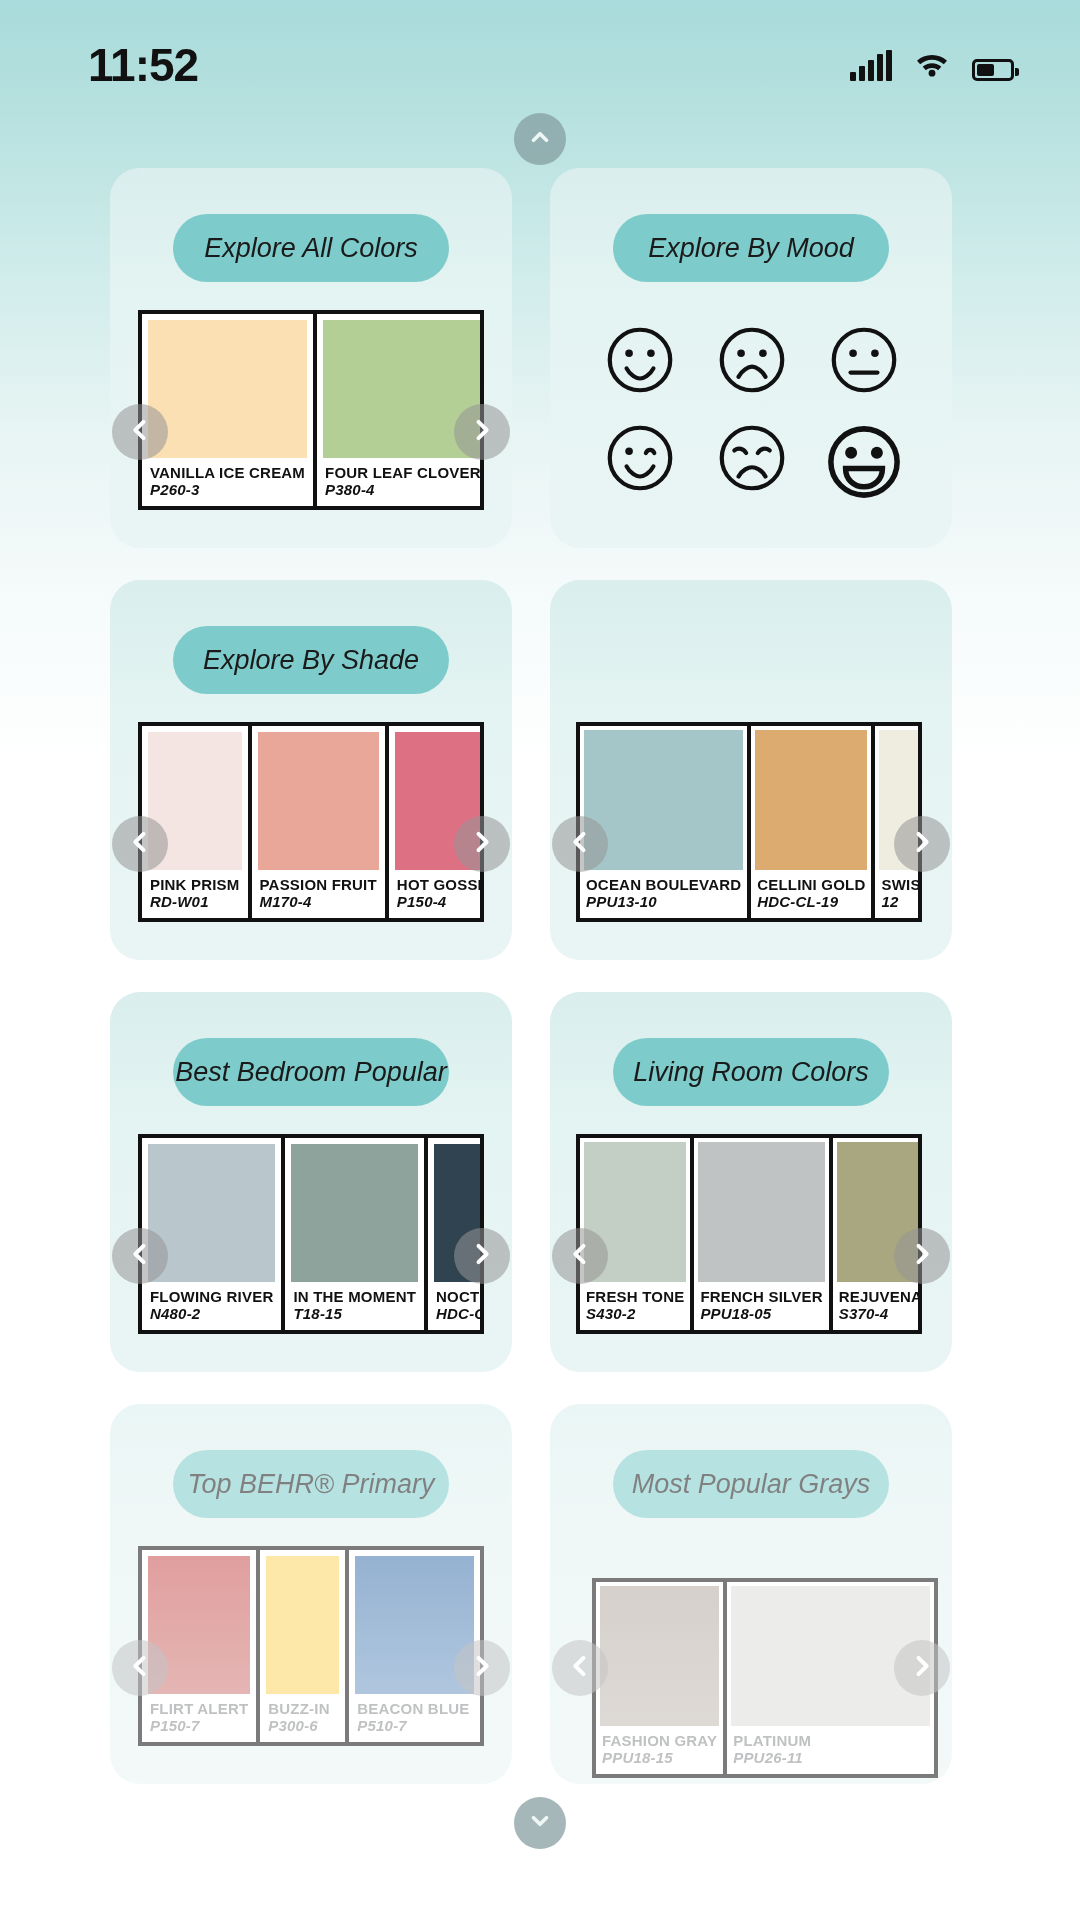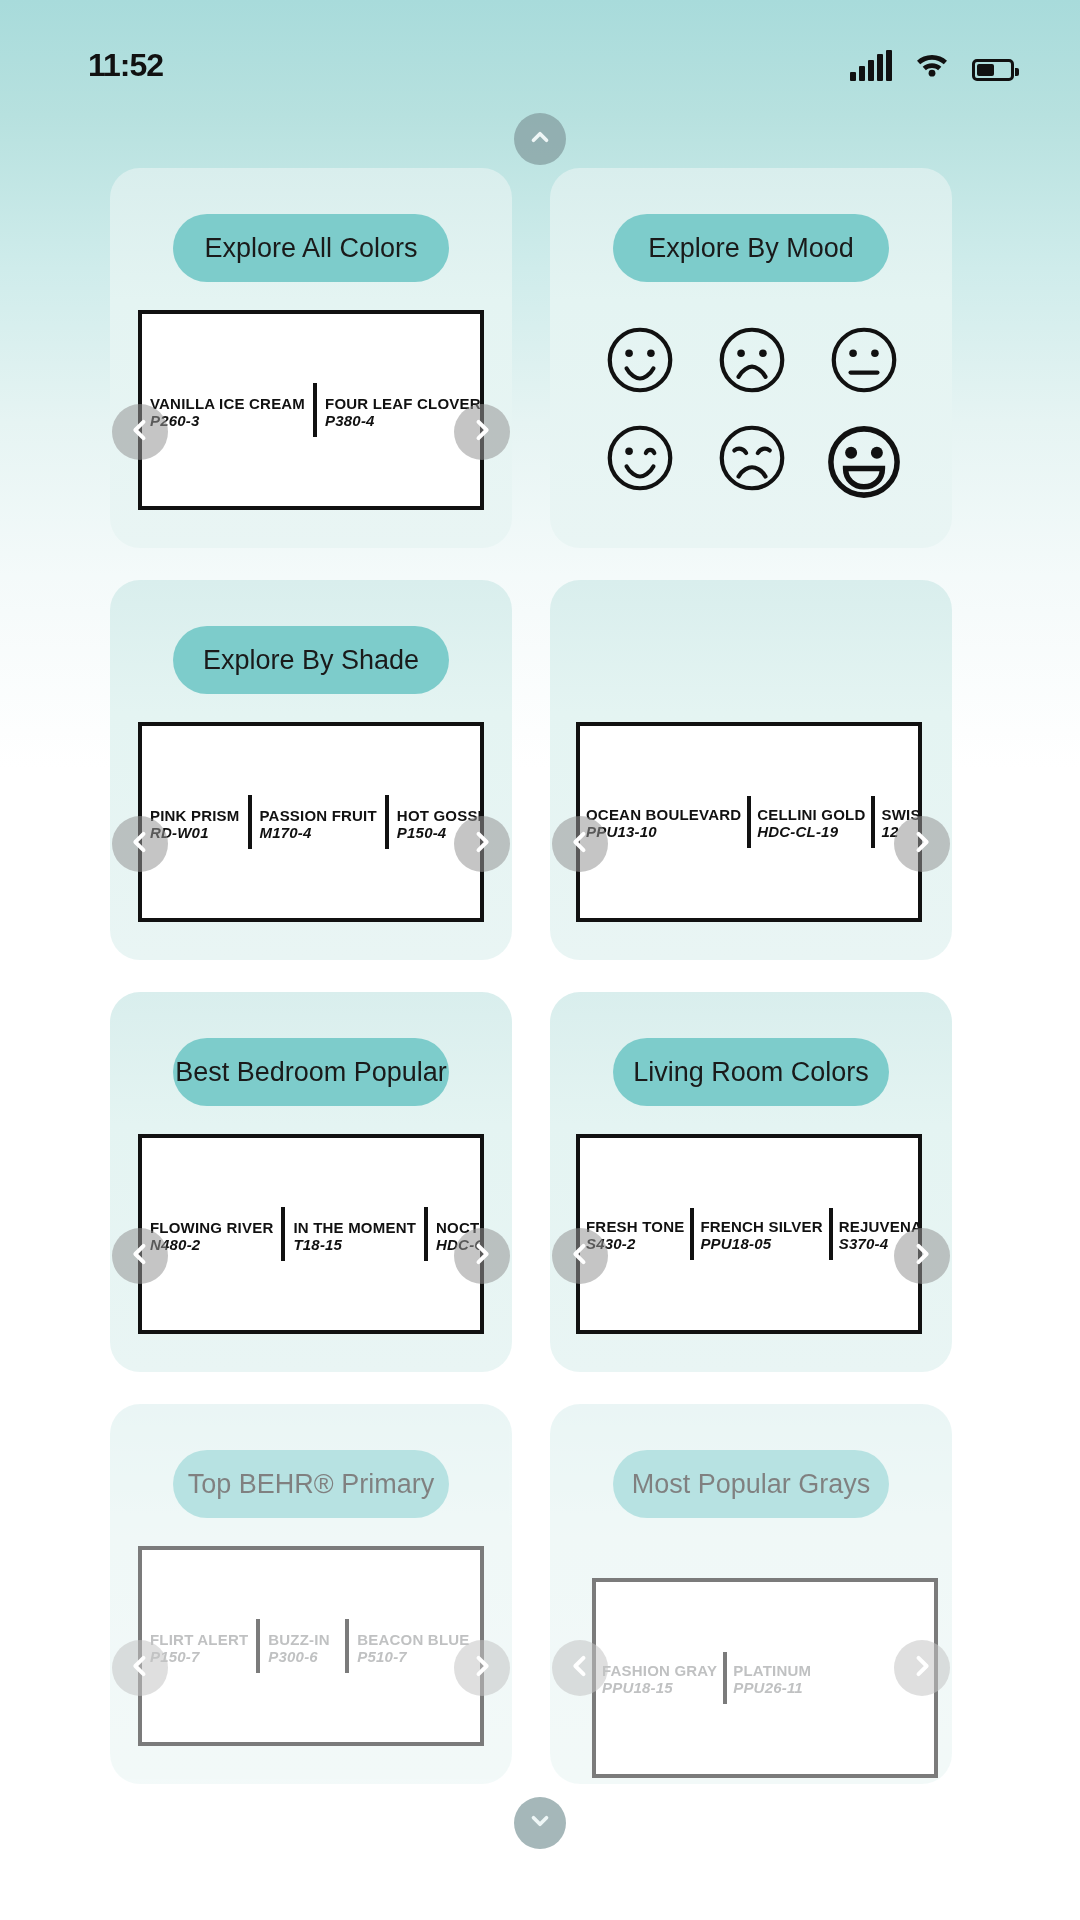--- a/index.html
+++ b/index.html
@@ -8,21 +8,21 @@
     font-family:"Liberation Sans", sans-serif;
     background:linear-gradient(180deg,#a8dbdb 0%,#b7e1df 6%,#cfeceb 14%,#e6f4f3 22%,#f4fafa 30%,#ffffff 40%,#ffffff 100%);
     position:relative; overflow:hidden;
   }
   
   .statusbar {
     position:absolute; top:0; left:0; width:1080px; height:130px;
     display:flex; align-items:center; justify-content:space-between;
     padding:0 66px 0 88px;
   }
-  .clock { font-size:32px; font-weight:700; color:#111; letter-spacing:-1px; }
+  .clock { font-size:46px; font-weight:700; color:#111; letter-spacing:-1px; }
   .status-icons { display:flex; align-items:flex-end; gap:22px; }
   .bars { display:flex; align-items:flex-end; gap:3px; height:30px; }
   .bars i { display:block; width:6px; background:#111; border-radius:1px; }
   .bars i:nth-child(1){height:9px;} .bars i:nth-child(2){height:15px;}
   .bars i:nth-child(3){height:21px;} .bars i:nth-child(4){height:27px;}
   .bars i:nth-child(5){height:31px;}
   .battery { width:42px; height:22px; border:3px solid #111; border-radius:5px; position:relative; }
   .battery::after { content:""; position:absolute; right:-8px; top:6px; width:4px; height:8px; background:#111; border-radius:0 2px 2px 0; }
   .battery b { position:absolute; left:2px; top:2px; bottom:2px; width:46%; background:#111; border-radius:2px; display:block; }
 
@@ -48,30 +48,30 @@
     border-radius:30px;
     background:linear-gradient(180deg,#d9eeed 0%,#e4f4f2 35%,#e9f5f4 100%);
   }
   .card.faded { opacity:.55; }
 
   .pill {
     position:absolute; top:46px; left:50%; transform:translateX(-50%);
     min-width:276px; max-width:288px; height:68px;
     background:#7dcccb; border-radius:34px;
     display:flex; align-items:center; justify-content:center;
-    color:#1a1a1a; font-size:27px; white-space:nowrap;
+    color:#1a1a1a; font-size:27px; white-space:nowrap;font-style:italic;
   }
   .pill.wide { min-width:288px; }
 
   
   .strip {
     position:absolute; left:28px; top:142px;
     width:346px; height:200px;
     display:flex; background:#fff;
-    border:4px solid #111; overflow:hidden;align-items:center;
+    border:4px solid #111; overflow:hidden;
   }
   .chip {
     position:relative; flex:0 0 89px; background:#fff;
     border-right:4px solid #111; padding:6px 6px 0 6px;
     display:flex; flex-direction:column;
   }
   .chip:last-child { flex:1 1 auto; border-right:none; }
   .chip .fill { width:100%; flex:1 1 auto; }
   .chip .meta {
     padding:6px 2px 8px 2px; overflow:hidden;

